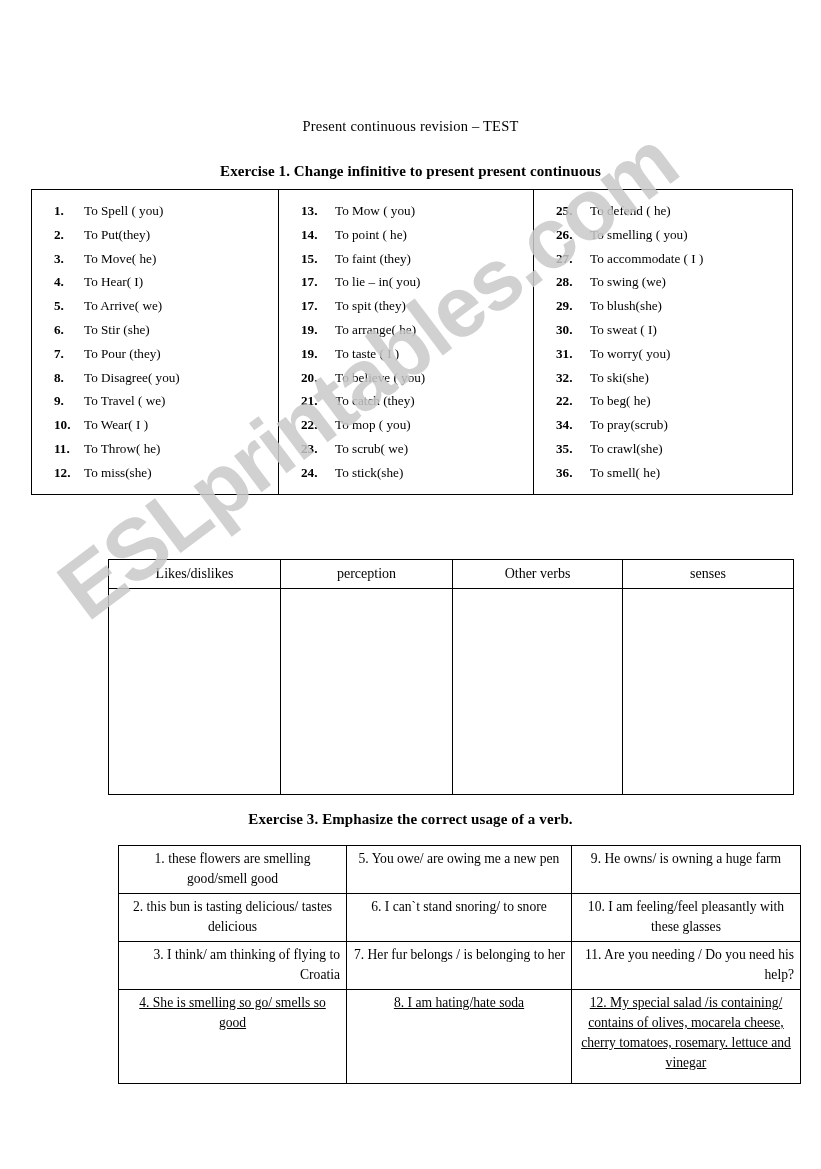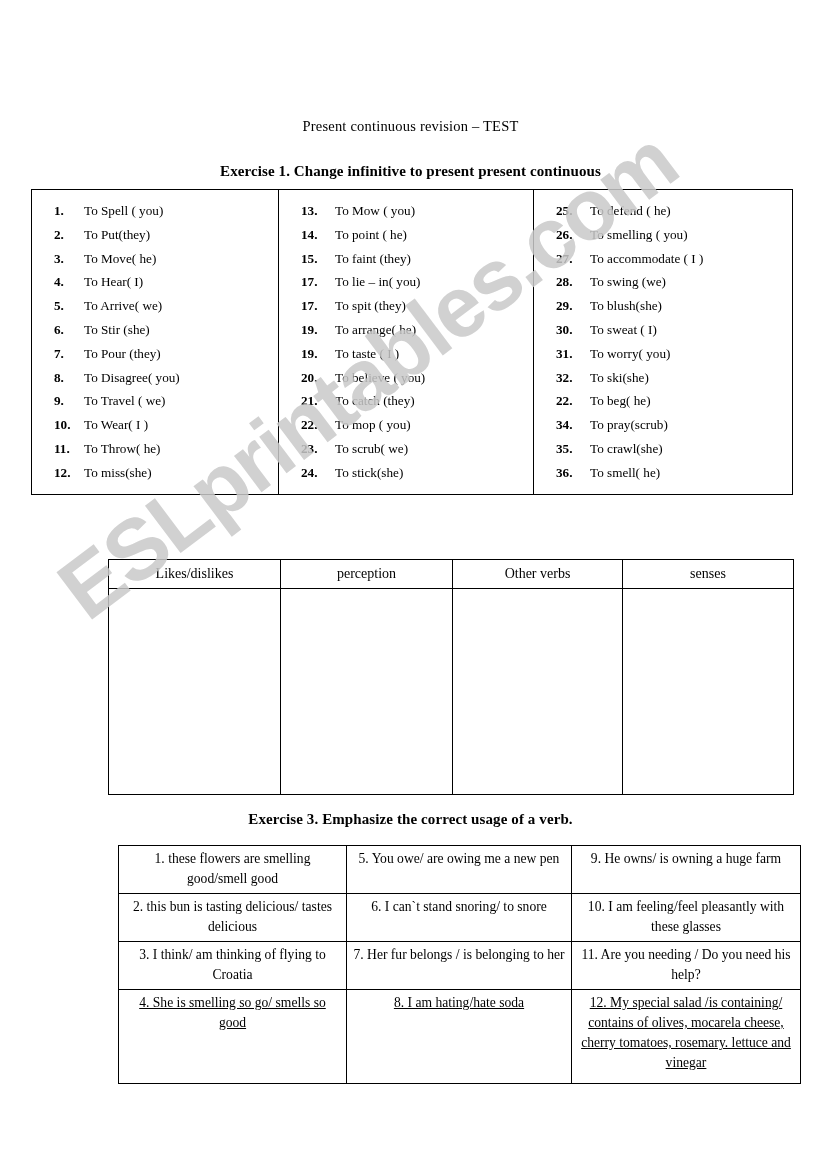--- a/index.html
+++ b/index.html
@@ -153,21 +153,21 @@
     vertical-align: top;
     font-size: 13.6px;
     line-height: 20px;
     padding: 3px 6px 4px 6px;
   }
   #ex3-table col.m0 { width: 228px; }
   #ex3-table col.m1 { width: 225px; }
   #ex3-table col.m2 { width: 229px; }
   #ex3-table tr.r0 td { height: 40px; }
   #ex3-table tr.r1 td { height: 40px; }
-  #ex3-table tr.r2 td { height: 40px; }
+  #ex3-table tr.r2 td { height: 40px; text-align: right; }
   #ex3-table tr.r3 td { height: 86px; text-decoration: underline; }
 </style>
 </head>
 <body>
 
 <div id="watermark">
   <div class="wm-text">ESLprintables.com</div>
 </div>
 
 <div id="page">

